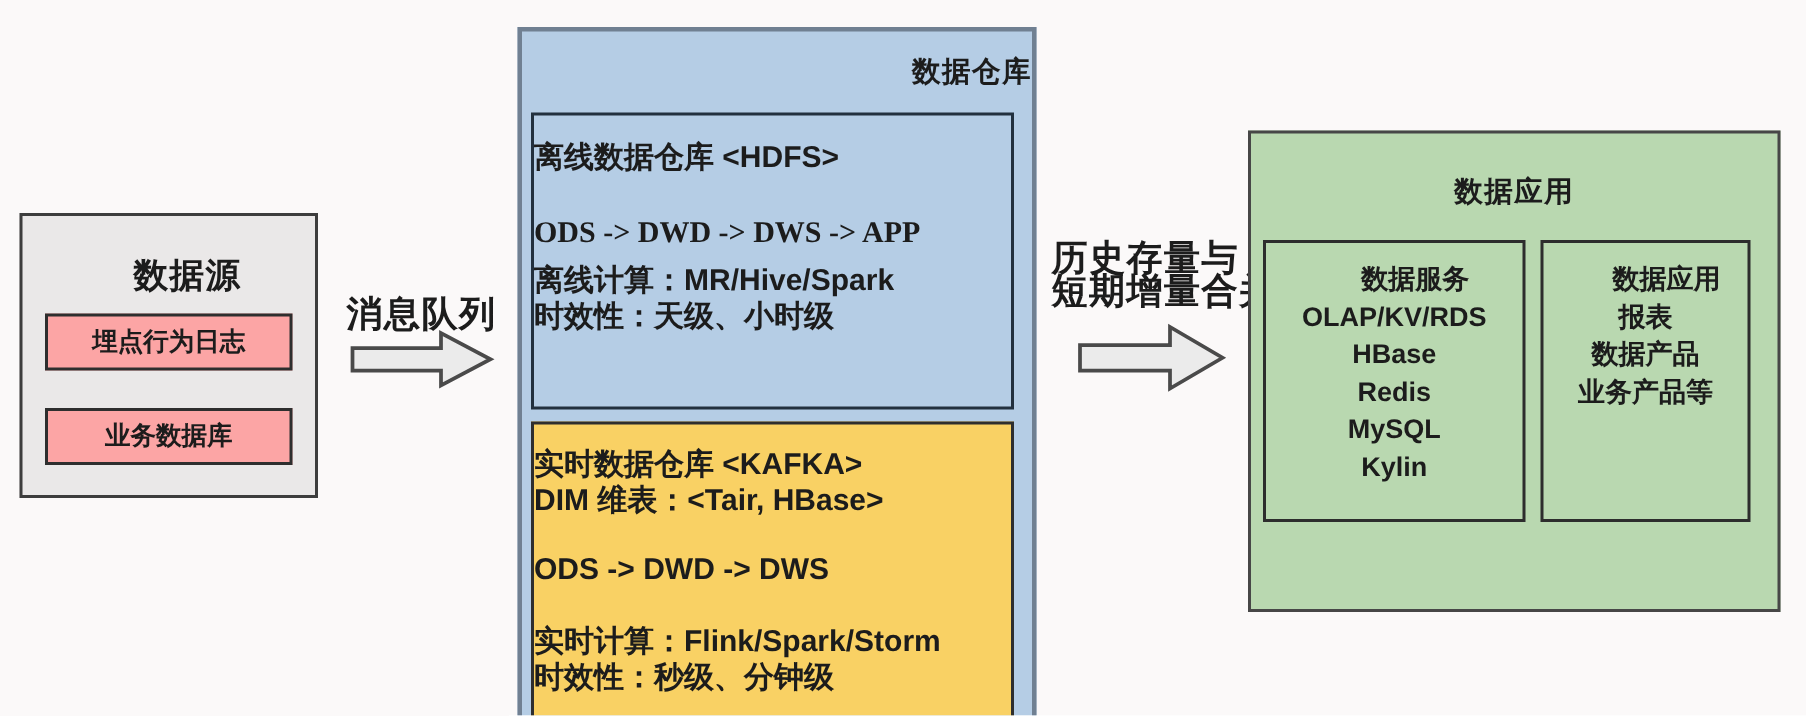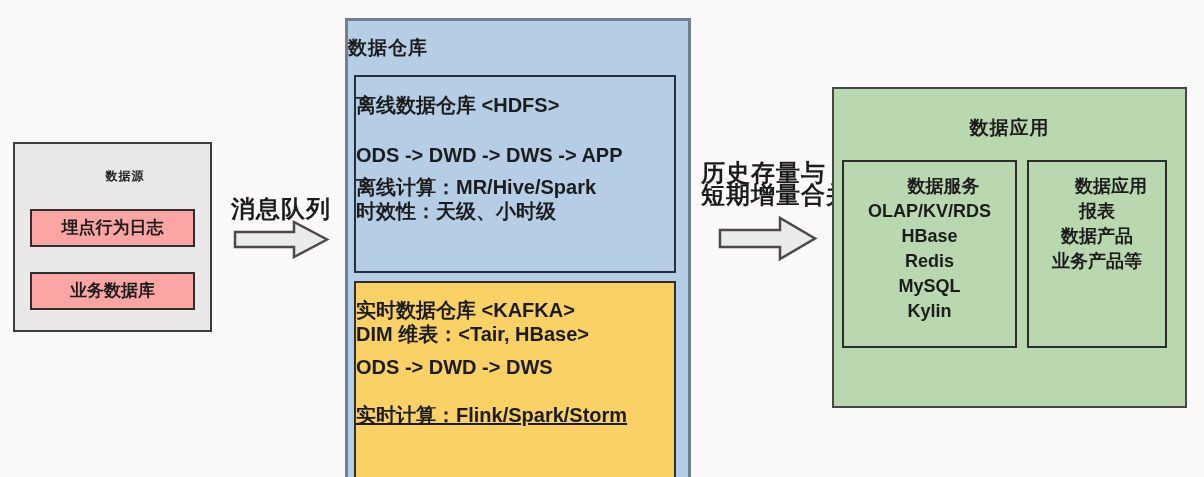--- a/index.html
+++ b/index.html
@@ -18,21 +18,21 @@
 
   
   .source-box {
     left: 13px; top: 142px; width: 199px; height: 190px;
     background: #eae8e8;
     border: 2px solid #3d3d3d;
   }
   .source-title {
     margin-top: 24px;
     text-align: center;
-    font-size: 12px;
+    font-size: 23px;
     letter-spacing: 1px;
     padding-left: 25px;
   }
   .white-item {
     position: absolute;
     left: 15px; width: 165px; height: 38px;
     background: #fca5a5;
     border: 2px solid #2e2e2e;
     text-align: center;
     line-height: 34px;
@@ -54,40 +54,40 @@
   .arrow2-svg { left: 718px; top: 215px; }
 
   
   .warehouse-box {
     left: 345px; top: 18px; width: 346px; height: 470px;
     background: #b5cde5;
     border: 3px solid #708092;
   }
   .warehouse-title {
     margin-top: 14px;
-    text-align: left;
+    text-align: right;
     font-size: 19px;
     letter-spacing: 1px;
   }
   .inner-box {
     position: absolute;
     left: 6px; width: 322px;
     border: 2px solid #22303e;
     text-align: left;
     font-size: 20px;
   }
   .offline-box { top: 54px; height: 198px; background: #b5cde5; }
   .realtime-box { top: 260px; height: 235px; background: #f9d164; border-color: #2e2e2e; }
   .line { line-height: 24px; white-space: nowrap; }
   .offline-box .l0 { margin-top: 16px; }
-  .offline-box .l1 { margin-top: 26px; }
+  .offline-box .l1 { margin-top: 26px; font-family: Liberation Serif, serif; }
   .offline-box .l2 { margin-top: 8px; }
   .realtime-box .l0 { margin-top: 15px; }
-  .realtime-box .l2 { margin-top: 9px; }
-  .realtime-box .l3 { margin-top: 24px; text-decoration: underline; }
+  .realtime-box .l2 { margin-top: 22px; }
+  .realtime-box .l3 { margin-top: 24px; }
 
   
   .application-box {
     left: 832px; top: 87px; width: 355px; height: 321px;
     background: #b9d8b0;
     border: 2px solid #474747;
   }
   .application-title {
     margin-top: 26px;
     text-align: center;
@@ -132,20 +132,21 @@
       <div class="line l1">ODS -&gt; DWD -&gt; DWS -&gt; APP</div>
       <div class="line l2">离线计算：MR/Hive/Spark</div>
       <div class="line l3">时效性：天级、小时级</div>
     </div>
 
     <div class="inner-box realtime-box">
       <div class="line l0">实时数据仓库 &lt;KAFKA&gt;</div>
       <div class="line l1">DIM 维表：&lt;Tair, HBase&gt;</div>
       <div class="line l2">ODS -&gt; DWD -&gt; DWS</div>
       <div class="line l3">实时计算：Flink/Spark/Storm</div>
+      <div class="line l4">时效性：秒级、分钟级</div>
     </div>
   </div>
 
   <div class="abs arrow-label arrow2-label">
     <div>历史存量与</div>
     <div>短期增量合并</div>
   </div>
   <svg class="abs block-arrow arrow2-svg" width="100" height="47" viewBox="0 0 100 47">
     <polygon points="2,15 62,15 62,3 97,23.5 62,44 62,32 2,32" fill="#ebebeb" stroke="#4a4a4a" stroke-width="2.5" stroke-linejoin="miter"></polygon>
   </svg>

